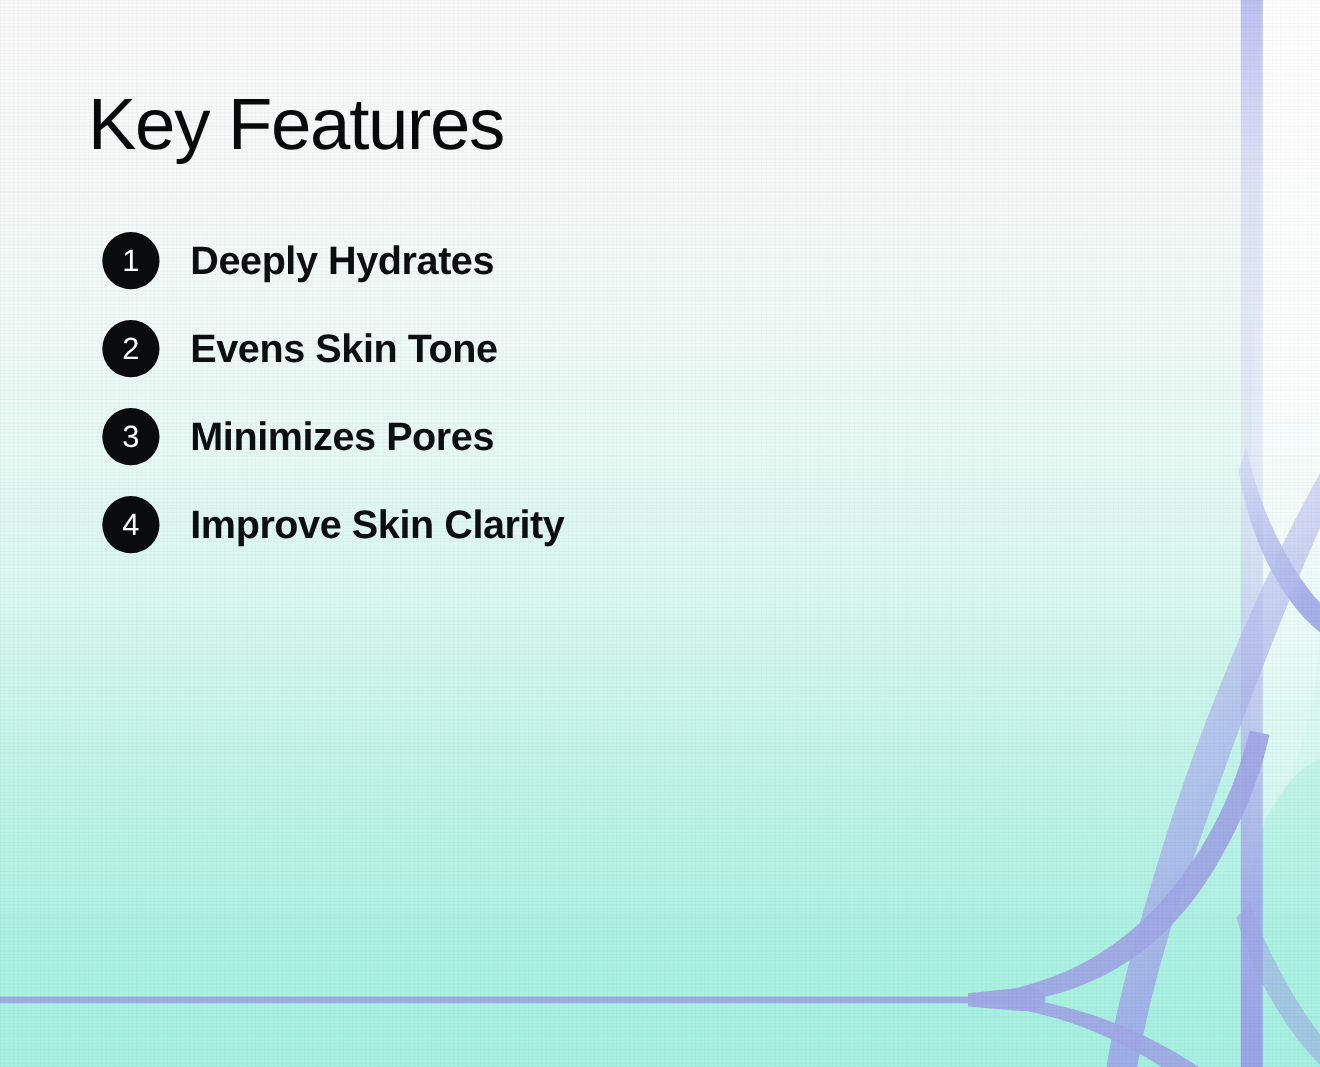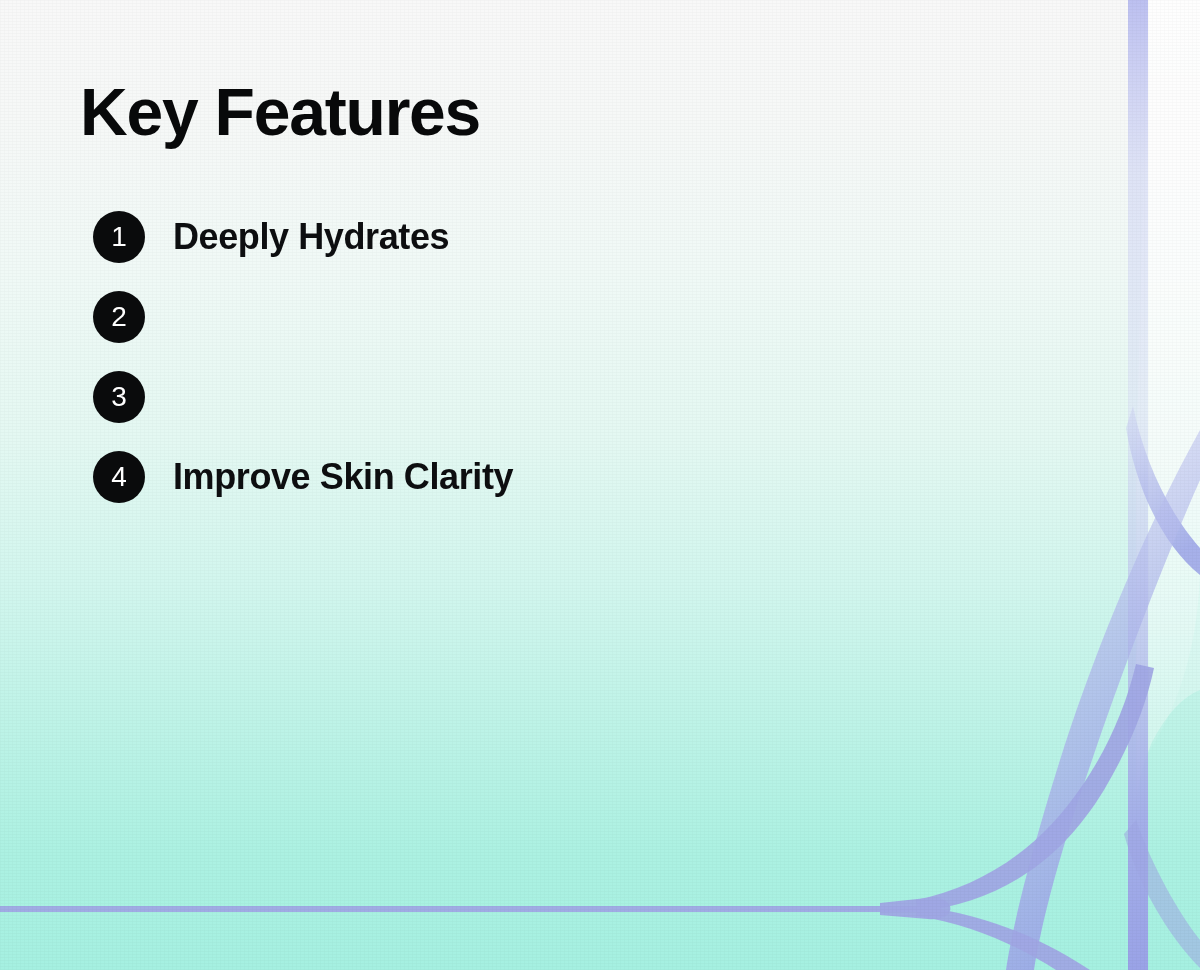--- a/index.html
+++ b/index.html
@@ -43,21 +43,21 @@
     left: 80px;
     top: 0;
     width: 760px;
   }
 
   .page-title {
     margin: 0;
     padding-top: 79px;
     font-size: 66px;
     line-height: 1.0;
-    font-weight: bold;
+    font-weight: normal;
     letter-spacing: -1.2px;
     color: #08090a;
   }
 
   .feature-list {
     list-style: none;
     margin: 0;
     padding: 0;
     position: absolute;
     left: 13px;
@@ -167,24 +167,26 @@
 
     <ul class="feature-list">
 
       <li class="feature-item">
         <span class="badge">1</span>
         <span class="feature-label">Deeply Hydrates</span>
       </li>
 
       <li class="feature-item">
         <span class="badge">2</span>
+        <span class="feature-label">Evens Skin Tone</span>
       </li>
 
       <li class="feature-item">
         <span class="badge">3</span>
+        <span class="feature-label">Minimizes Pores</span>
       </li>
 
       <li class="feature-item">
         <span class="badge">4</span>
         <span class="feature-label">Improve Skin Clarity</span>
       </li>
 
     </ul>
   </div>
 </div>

